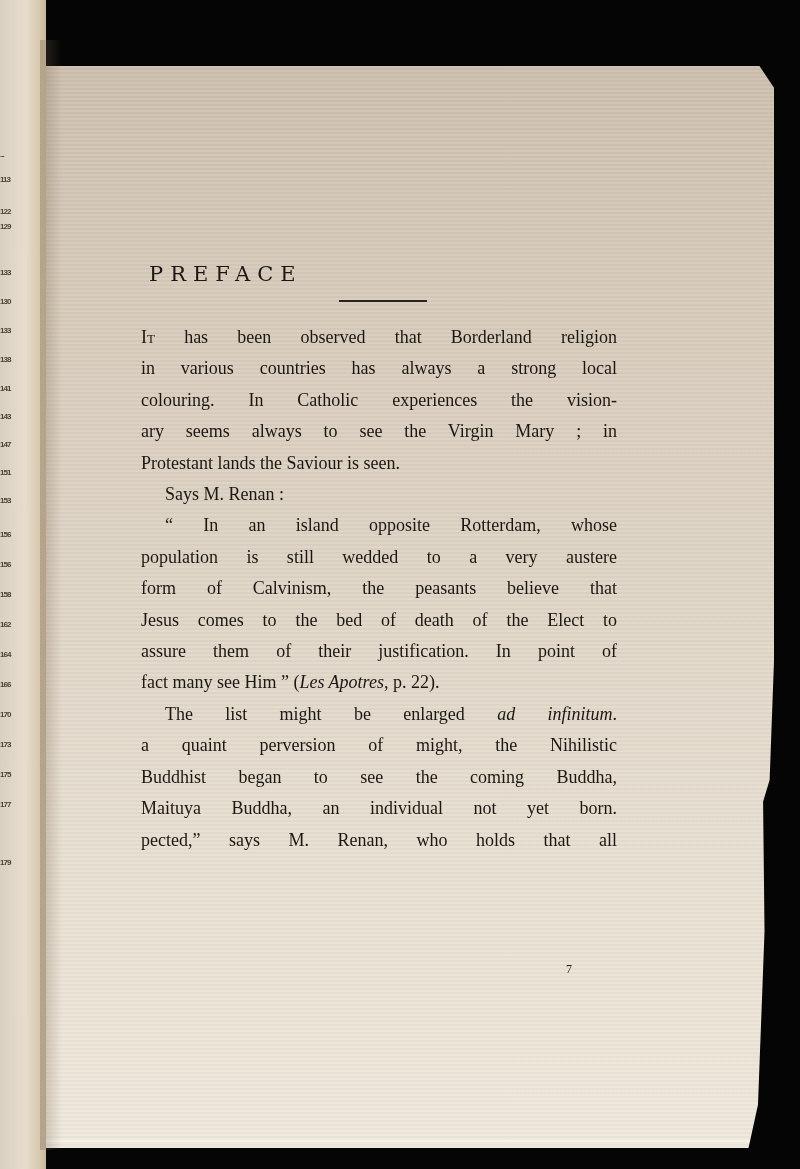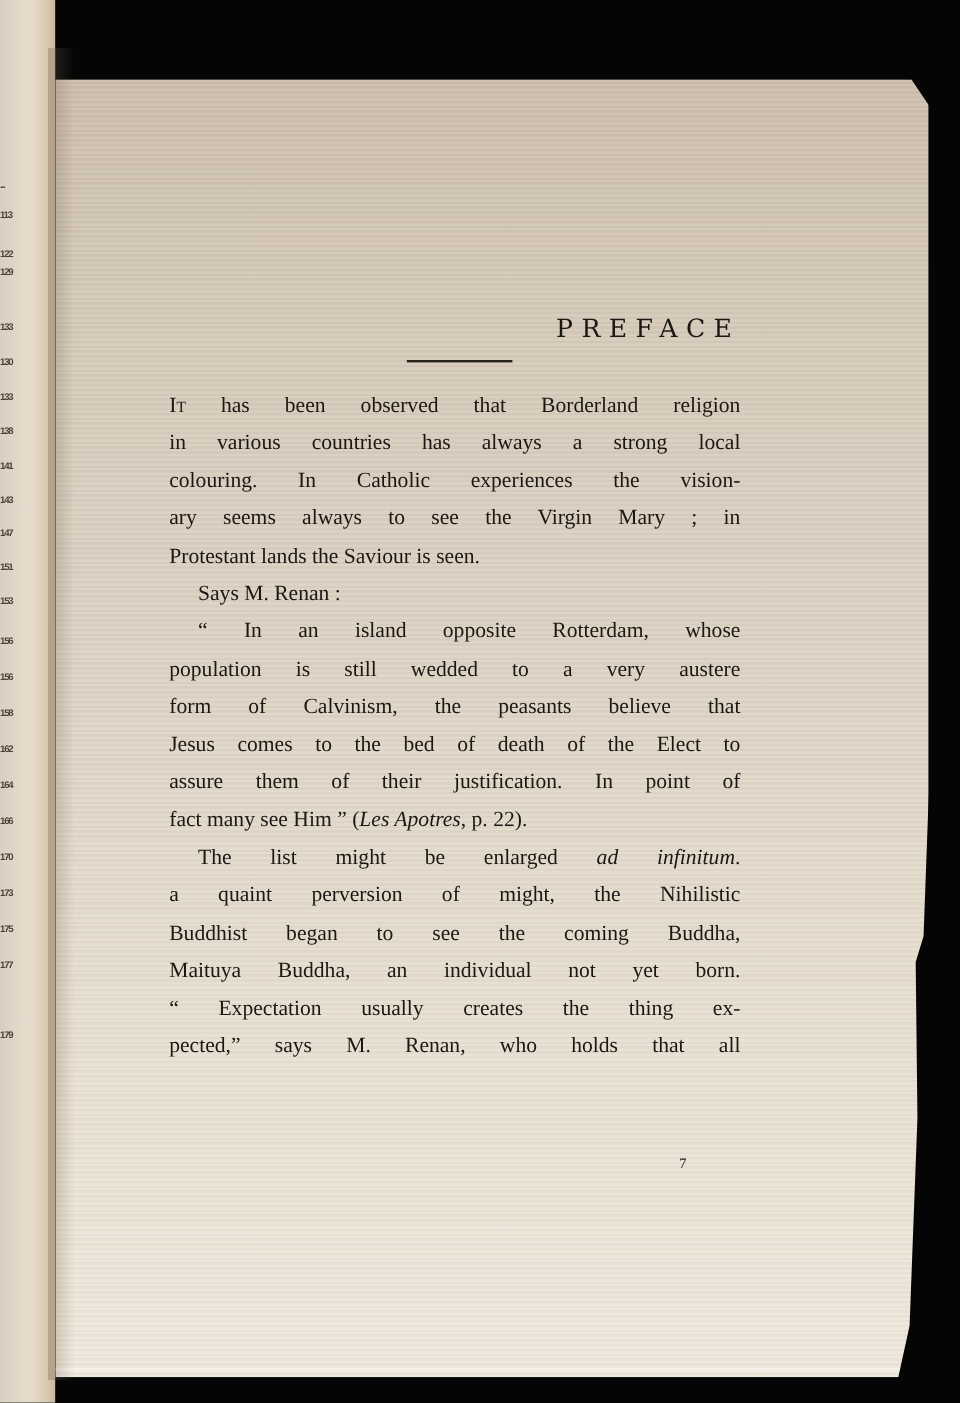--- a/index.html
+++ b/index.html
@@ -31,21 +31,21 @@
   }
   .page .edge {
     position:absolute; left:0; right:14px; bottom:6px; height:2px;
     background:rgba(255,255,255,0.5);
   }
   .content {
     position:absolute; left:141px; top:262px; width:476px;
     color:#1b1713;
   }
   .title {
-    text-align:right; font-size:21px; letter-spacing:7px;
+    text-align:left; font-size:21px; letter-spacing:7px;
     font-family:"DejaVu Serif", serif; margin-left:8px;
   }
   .rule {
     width:88px; height:2px; background:#2a241e; margin:14px auto 0 auto;
     position:relative; left:4px;
   }
   .text {
     margin-top:20px;
     font-family:"Liberation Serif", serif; font-size:18px;
     line-height:31.4px;
@@ -113,18 +113,17 @@
     <span class="line">population is still wedded to a  very austere</span>
     <span class="line">form of Calvinism, the peasants believe that</span>
     <span class="line">Jesus comes to the bed of death of the Elect to</span>
     <span class="line">assure them of their justification.  In point of</span>
     <span class="line last"><span>fact many see Him ” (</span><span class="it">Les Apotres</span><span>, p. 22).</span></span>
 
     <span class="line indent"><span>The list might be enlarged </span><span class="it">ad infinitum</span><span>.</span></span>
     <span class="line">a quaint perversion of might, the Nihilistic</span>
     <span class="line">Buddhist began to see the coming Buddha,</span>
     <span class="line">Maituya Buddha, an individual not yet born.</span>
-    <span class="line">“ Expectation usually creates the thing ex-</span>
     <span class="line">pected,” says M. Renan, who holds that all</span>
   </div>
 </div>
 
 <div class="folio">7</div>
 
 </body></html>

